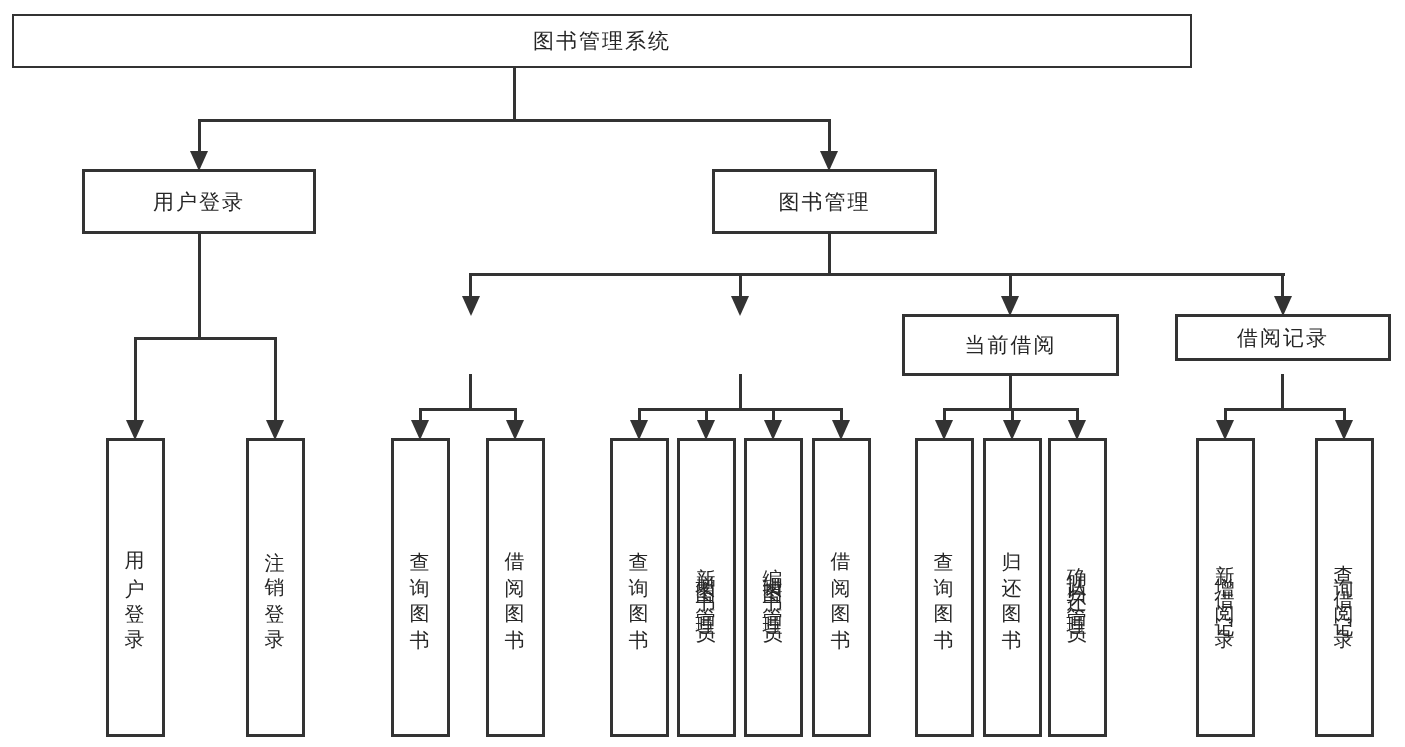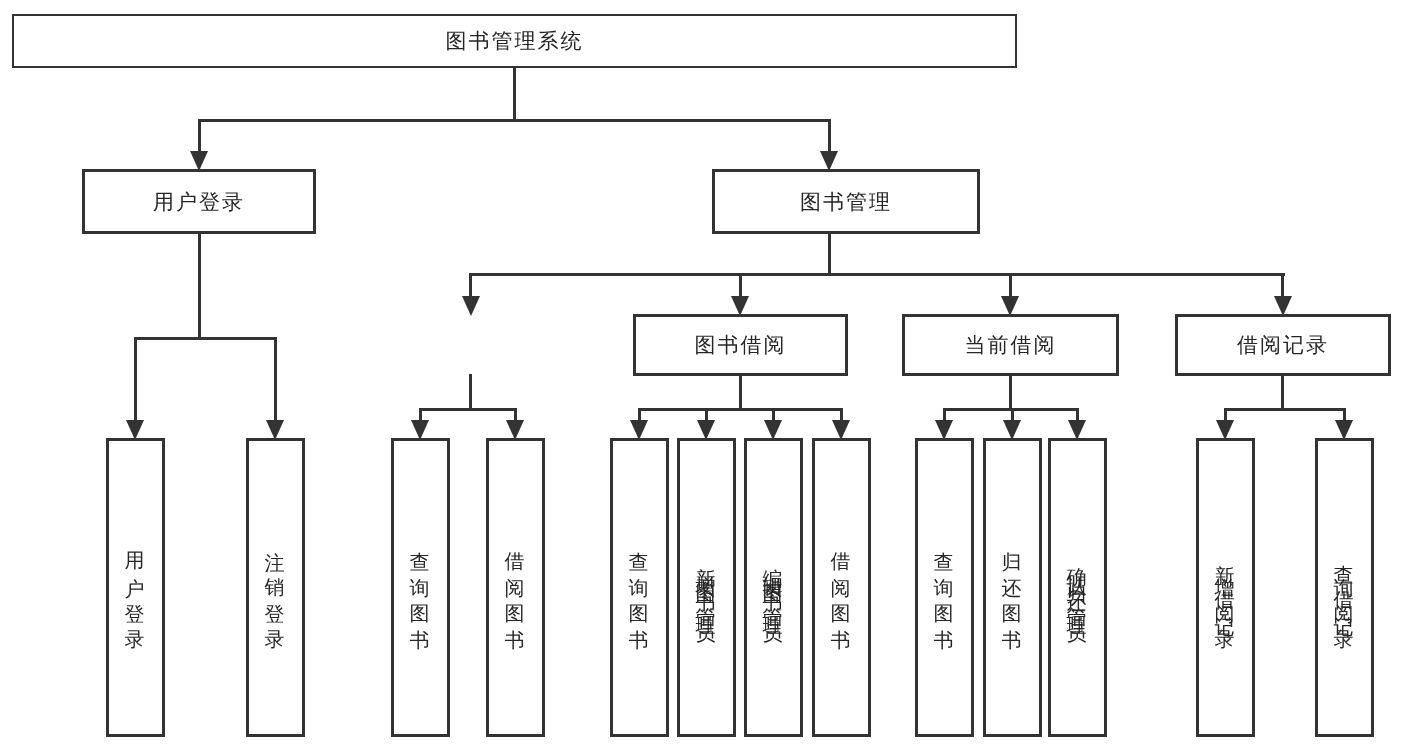--- a/index.html
+++ b/index.html
@@ -64,38 +64,35 @@
     letter-spacing: 1px;
     white-space: nowrap;
     z-index: 5;
   }
 </style>
 </head>
 <body>
 
 <div id="canvas">
 
-  <div class="box root" style="left:12px; top:14px; width:1005px; height:54px;">
+  <div class="box root" style="left:12px; top:14px; width:1180px; height:54px;">
     <span class="hlabel">图书管理系统</span>
   </div>
 
   <div class="box" style="left:82px; top:169px; width:234px; height:65px;">
     <span class="hlabel">用户登录</span>
   </div>
-  <div class="box" style="left:712px; top:169px; width:268px; height:65px;">
+  <div class="box" style="left:712px; top:169px; width:225px; height:65px;">
     <span class="hlabel">图书管理</span>
   </div>
 
-  <div class="box" style="left:633px; top:314px; width:215px; height:62px;">
-    <span class="hlabel">图书借阅</span>
-  </div>
   <div class="box" style="left:902px; top:314px; width:217px; height:62px;">
     <span class="hlabel">当前借阅</span>
   </div>
-  <div class="box" style="left:1175px; top:314px; width:216px; height:62px;text-align:center;">
+  <div class="box" style="left:1175px; top:314px; width:216px; height:47px;text-align:center;">
     <span class="hlabel">借阅记录</span>
   </div>
 
   <div class="box" style="left:106px; top:438px; width:59px; height:299px;">
     <span class="vtext ls-4">用户登录</span>
   </div>
   <div class="box" style="left:246px; top:438px; width:59px; height:299px;">
     <span class="vtext ls-4">注销登录</span>
   </div>
 

